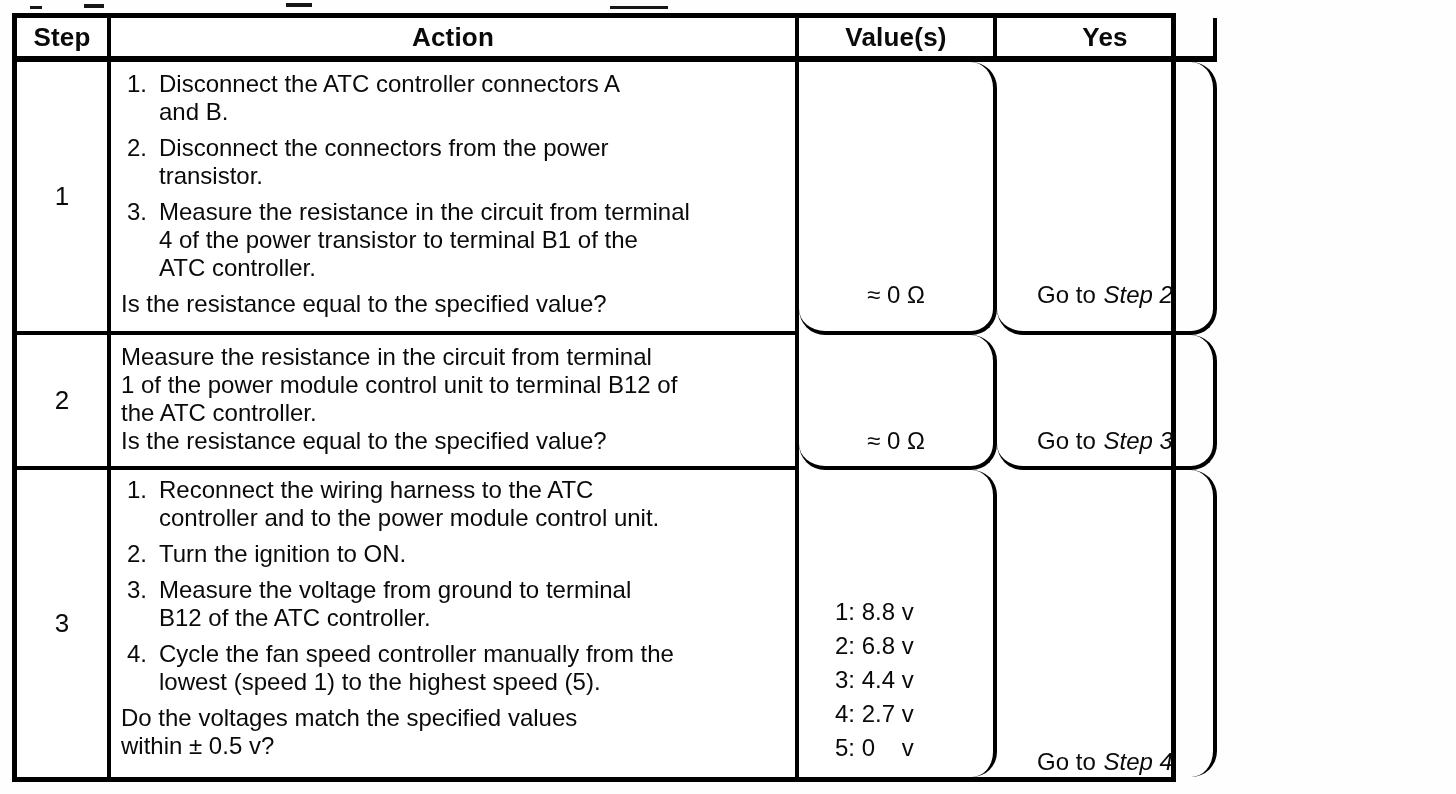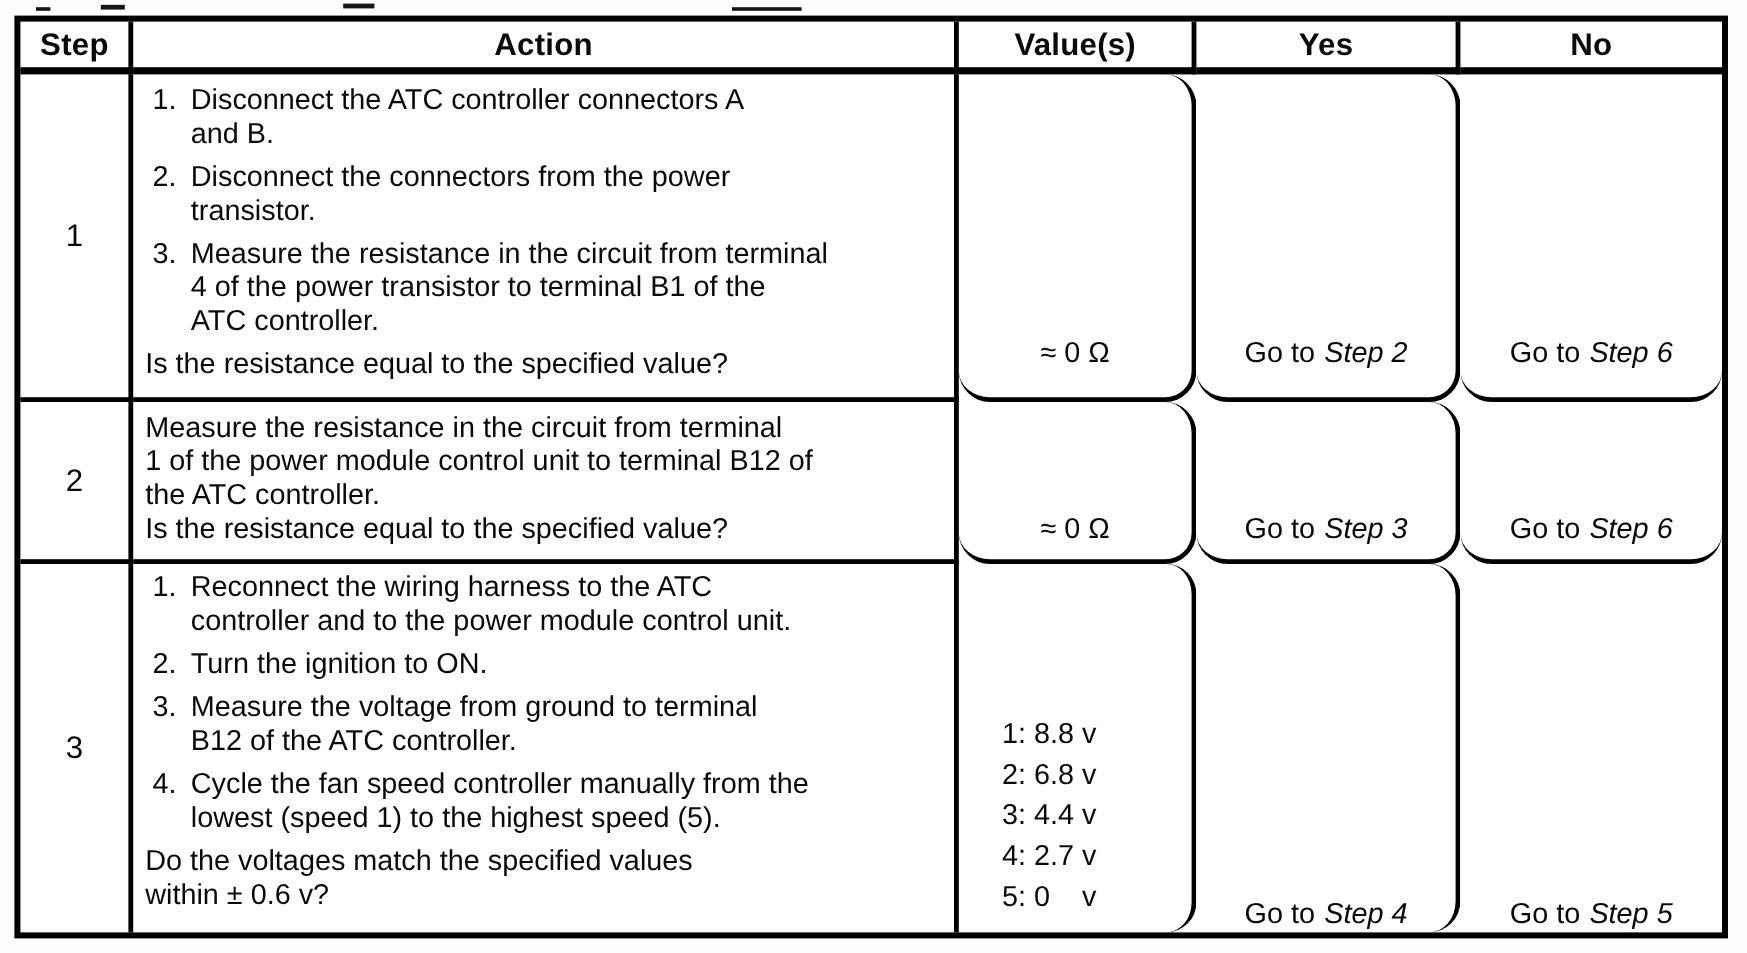--- a/index.html
+++ b/index.html
@@ -17,21 +17,21 @@
     width: 1456px;
     height: 794px;
     background: #fefefe;
   }
   .speck { position: absolute; background: #161616; }
 
   .doc-table {
     position: absolute;
     left: 12px;
     top: 13px;
-    width: 1428px;
+    width: 1164px;
     height: 769px;
     box-sizing: border-box;
     border: 5px solid #000;
     display: grid;
     grid-template-columns: 94px 688px 198px 220px 1fr;
     grid-template-rows: 44px 273px 135px 1fr;
     background: #fff;
   }
   .c {
     box-sizing: border-box;
@@ -200,21 +200,21 @@
         <span class="num">3.</span>
         <span class="pre">Measure the voltage from ground to terminal
 B12 of the ATC controller.</span>
       </div>
       <div class="item">
         <span class="num">4.</span>
         <span class="pre">Cycle the fan speed controller manually from the
 lowest (speed 1) to the highest speed (5).</span>
       </div>
       <div class="q-flow pre">Do the voltages match the specified values
-within ± 0.6 v?</div>
+within ± 0.5 v?</div>
     </div>
     <div class="c valscell lastrow r3">
       <div class="vline">1: 8.8 v</div>
       <div class="vline">2: 6.8 v</div>
       <div class="vline">3: 4.4 v</div>
       <div class="vline">4: 2.7 v</div>
       <div class="vline">5: 0    v</div>
     </div>
     <div class="c gotocell lastrow r3">
       <span><span>Go to</span><span class="it">Step 4</span></span>

